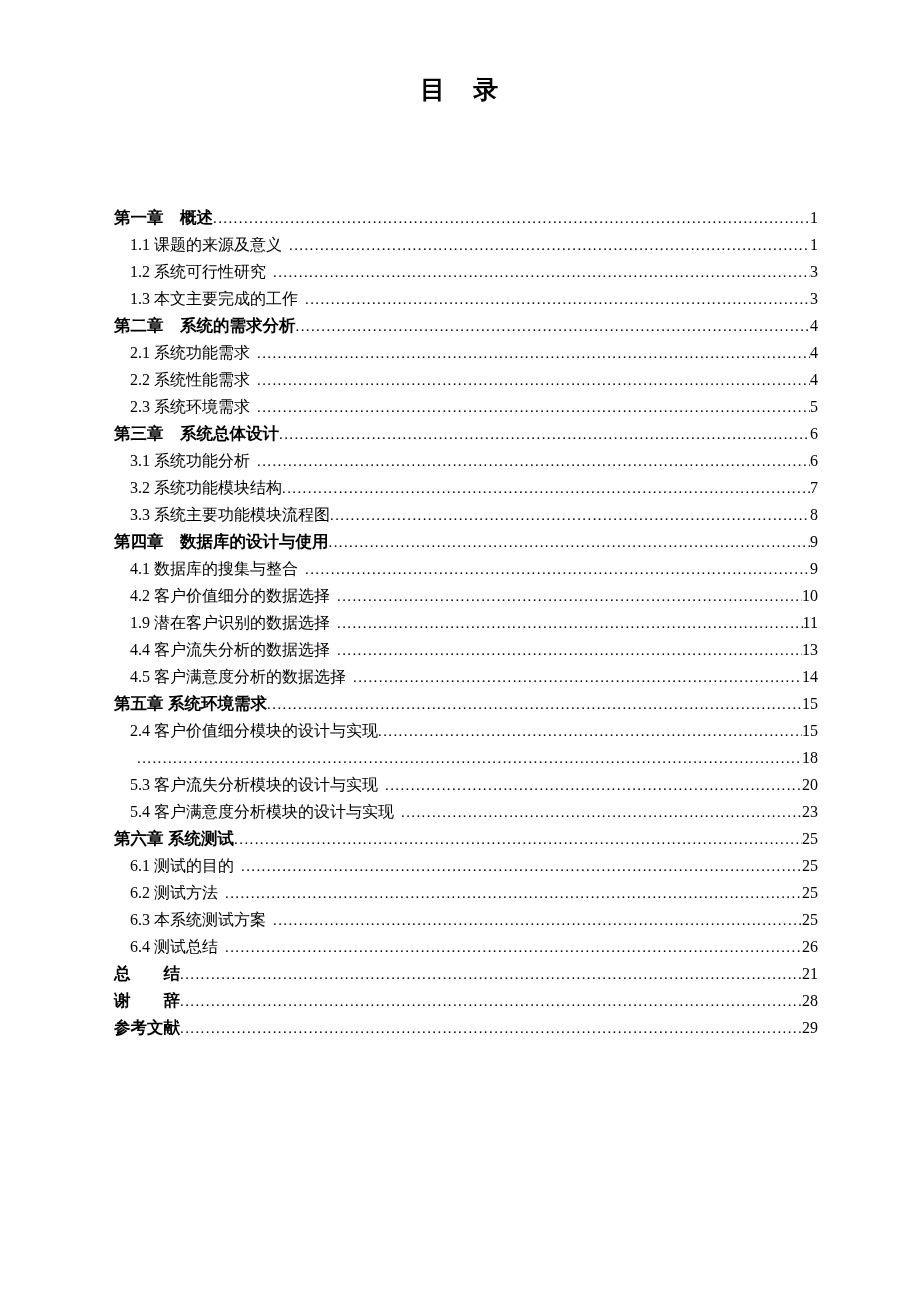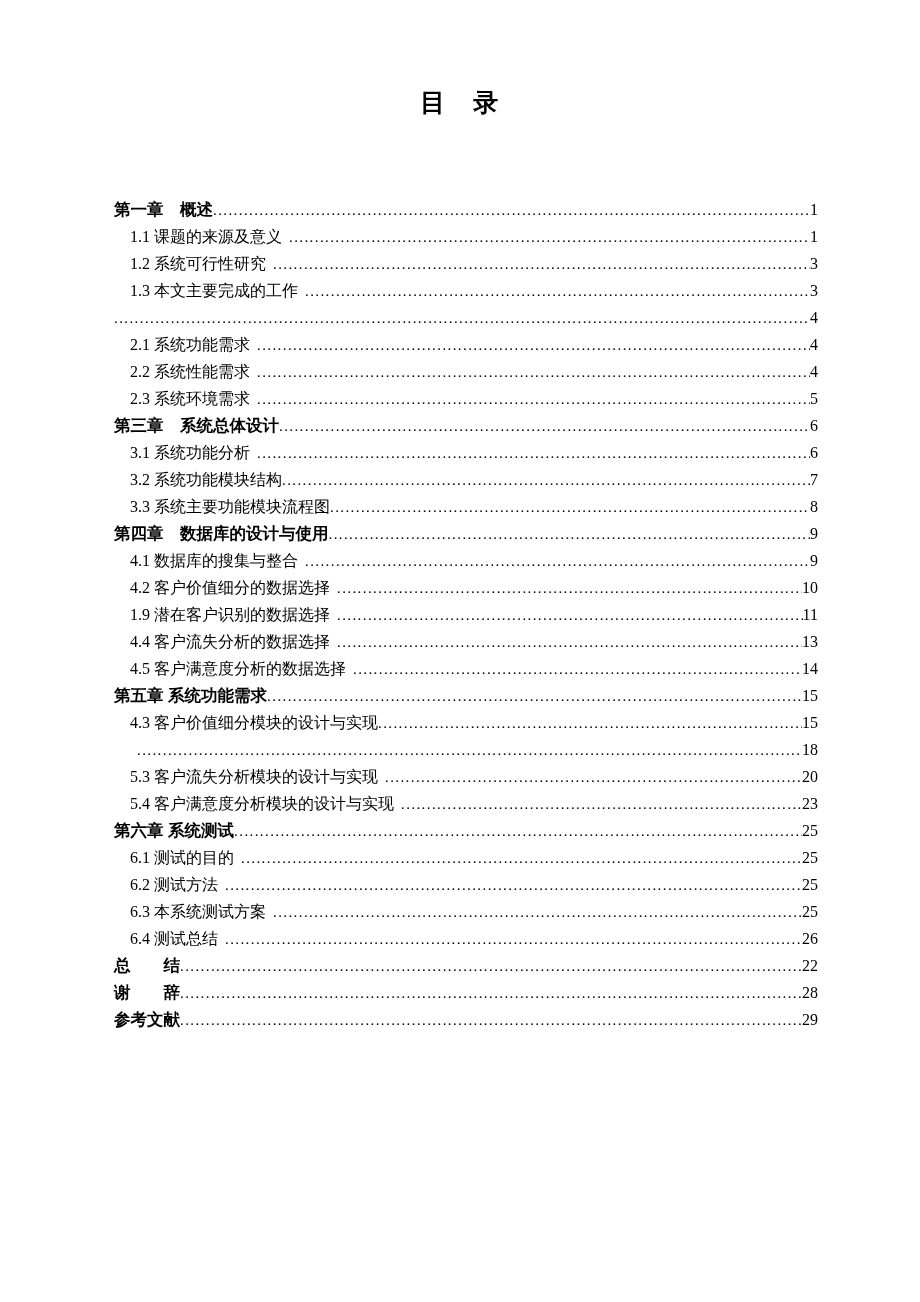--- a/index.html
+++ b/index.html
@@ -24,23 +24,24 @@
     position: relative;
   }
 
   
   .toc-title {
     text-align: center;
     font-family: "Liberation Sans", "DejaVu Sans", sans-serif;
     font-weight: bold;
     font-size: 25px;
     letter-spacing: 0.06em;
-    padding-top: 90px;
+    padding-top: 69px;
     line-height: 1;
     white-space: pre;
+    margin-top: 8px;
   }
 
   
   .toc-list {
     margin: 0;
     padding: 0;
     list-style: none;
     position: absolute;
     left: 6px;
     top: 196px;
@@ -146,20 +147,21 @@
         <span class="entry-label">1.2 系统可行性研究</span>
         <span class="leader"></span>
         <span class="page-num">3</span>
       </li>
       <li class="toc-entry level-2 pre-space">
         <span class="entry-label">1.3 本文主要完成的工作</span>
         <span class="leader"></span>
         <span class="page-num">3</span>
       </li>
       <li class="toc-entry level-1 gap-before">
+        <span class="entry-label">第二章　系统的需求分析</span>
         <span class="leader"></span>
         <span class="page-num">4</span>
       </li>
       <li class="toc-entry level-2 gap-before pre-space">
         <span class="entry-label">2.1 系统功能需求</span>
         <span class="leader"></span>
         <span class="page-num">4</span>
       </li>
       <li class="toc-entry level-2 pre-space">
         <span class="entry-label">2.2 系统性能需求</span>
@@ -215,26 +217,26 @@
         <span class="entry-label">4.4 客户流失分析的数据选择</span>
         <span class="leader"></span>
         <span class="page-num">13</span>
       </li>
       <li class="toc-entry level-2 pre-space">
         <span class="entry-label">4.5 客户满意度分析的数据选择</span>
         <span class="leader"></span>
         <span class="page-num">14</span>
       </li>
       <li class="toc-entry level-1 gap-before">
-        <span class="entry-label">第五章 系统功能需求</span>
+        <span class="entry-label">第五章 系统环境需求</span>
         <span class="leader"></span>
         <span class="page-num">15</span>
       </li>
       <li class="toc-entry level-2 gap-before">
-        <span class="entry-label">4.3 客户价值细分模块的设计与实现</span>
+        <span class="entry-label">2.4 客户价值细分模块的设计与实现</span>
         <span class="leader"></span>
         <span class="page-num">15</span>
       </li>
       <li class="toc-entry level-2 pre-space">
         <span class="leader"></span>
         <span class="page-num">18</span>
       </li>
       <li class="toc-entry level-2 pre-space">
         <span class="entry-label">5.3 客户流失分析模块的设计与实现</span>
         <span class="leader"></span>
@@ -266,21 +268,21 @@
         <span class="page-num">25</span>
       </li>
       <li class="toc-entry level-2 pre-space">
         <span class="entry-label">6.4 测试总结</span>
         <span class="leader"></span>
         <span class="page-num">26</span>
       </li>
       <li class="toc-entry level-back gap-before">
         <span class="entry-label">总　　结</span>
         <span class="leader"></span>
-        <span class="page-num">22</span>
+        <span class="page-num">21</span>
       </li>
       <li class="toc-entry level-back gap-before">
         <span class="entry-label">谢　　辞</span>
         <span class="leader"></span>
         <span class="page-num">28</span>
       </li>
       <li class="toc-entry level-back gap-before">
         <span class="entry-label">参考文献</span>
         <span class="leader"></span>
         <span class="page-num">29</span>

